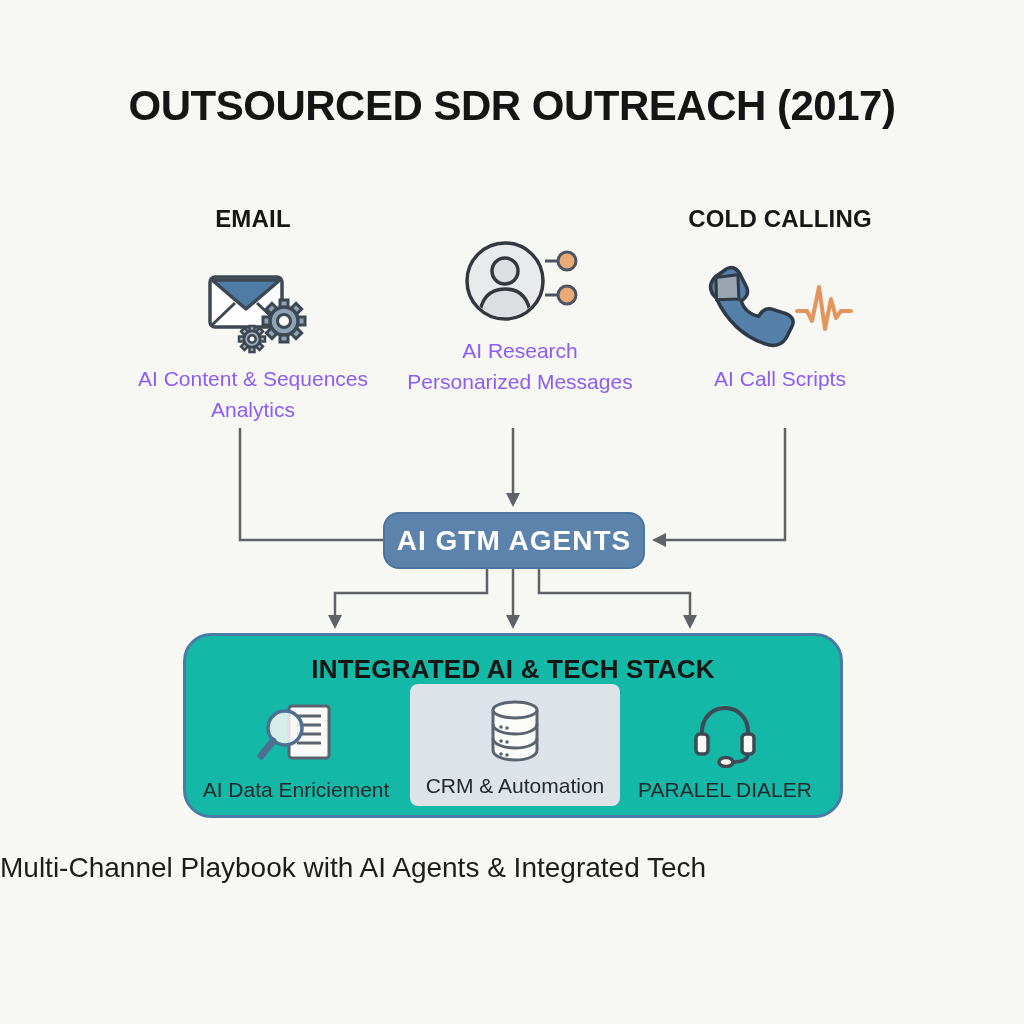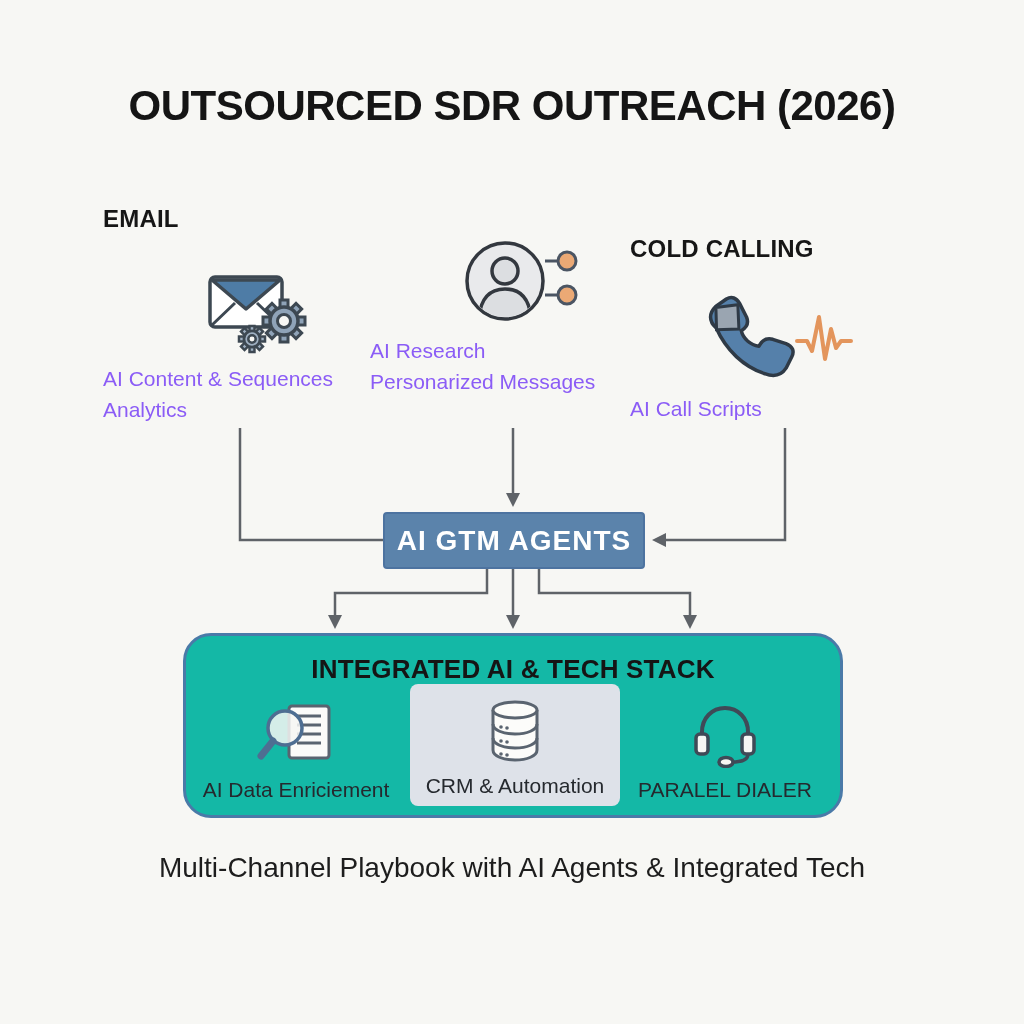--- a/index.html
+++ b/index.html
@@ -12,32 +12,32 @@
     overflow:hidden;
   }
   .canvas { position:absolute; inset:0; width:1024px; height:1024px; }
 
   .page-title {
     position:absolute; top:82px; left:0; width:1024px;
     text-align:center; font-size:42px; font-weight:bold;
     letter-spacing:-0.5px; color:#151515;
   }
 
-  .channel { position:absolute; width:300px; }
+  .channel { position:absolute; width:300px; text-align:center; }
   .channel-email    { left:103px; top:205px; }
   .channel-linkedin { left:370px; top:205px; }
-  .channel-cold     { left:630px; top:205px;margin-top:30px; }
+  .channel-cold     { left:630px; top:205px; }
   .channel-name { font-size:24px; font-weight:bold; color:#161616; letter-spacing:0.2px; }
   .channel-icon { margin-top:30px; height:92px; display:flex; align-items:center; justify-content:center; }
   .channel-line { font-size:21px; color:#8b5cf6; line-height:31px; }
   .channel-lines { margin-top:8px; }
 
   .hub-button {
     position:absolute; left:383px; top:512px; width:262px; height:57px;
-    background:#5b83ab; border:2px solid #4d73a0; border-radius:4px;
+    background:#5b83ab; border:2px solid #4d73a0; border-radius:16px;
     display:flex; align-items:center; justify-content:center;
     color:#ffffff; font-size:28px; font-weight:bold; letter-spacing:1px;
   }
 
   .stack-box {
     position:absolute; left:183px; top:633px; width:660px; height:185px;
     border:3px solid #4a7aa8; border-radius:28px; background:#14b8a6;
   }
   .stack-title {
     position:absolute; top:18px; left:0; width:100%; text-align:center;
@@ -47,32 +47,32 @@
   .stack-item-1 { left:5px; }
   .stack-item-2 { left:224px; }
   .stack-item-3 { left:434px; }
   .stack-item.highlighted {
     background:#dee2e9; border-radius:8px; top:48px; height:122px;
   }
   .stack-icon { height:70px; margin-top:12px; display:flex; align-items:center; justify-content:center; }
   .stack-label { font-size:21px; color:#25292e; margin-top:8px; }
 
   .footer-caption {
-    position:absolute; top:852px; left:0; width:1024px; text-align:center;
+    position:absolute; top:852px; left:0; width:1024px; text-align:left;
     font-size:28px; color:#1d1d1d;
   }
 
   .arrow-layer { position:absolute; inset:0; }
 </style>
 </head>
 <body>
 
 <div class="canvas">
 
-  <div class="page-title">OUTSOURCED SDR OUTREACH (2026)</div>
+  <div class="page-title">OUTSOURCED SDR OUTREACH (2017)</div>
 
   <div class="channel channel-email">
     <div class="channel-name">EMAIL</div>
     <div class="channel-icon">
       <svg width="130" height="92" viewBox="0 0 130 92">
         <rect x="22" y="14" width="72" height="50" rx="5" fill="#ffffff" stroke="#3d4852" stroke-width="3.5"></rect>
         <path d="M24 17 L58 46 L92 17 Z" fill="#4e7ca6" stroke="#3d4852" stroke-width="3.5" stroke-linejoin="round"></path>
         <path d="M24 62 L47 40 M92 62 L69 40" fill="none" stroke="#3d4852" stroke-width="3"></path>
         <g>
           <g transform="translate(96,58)">

